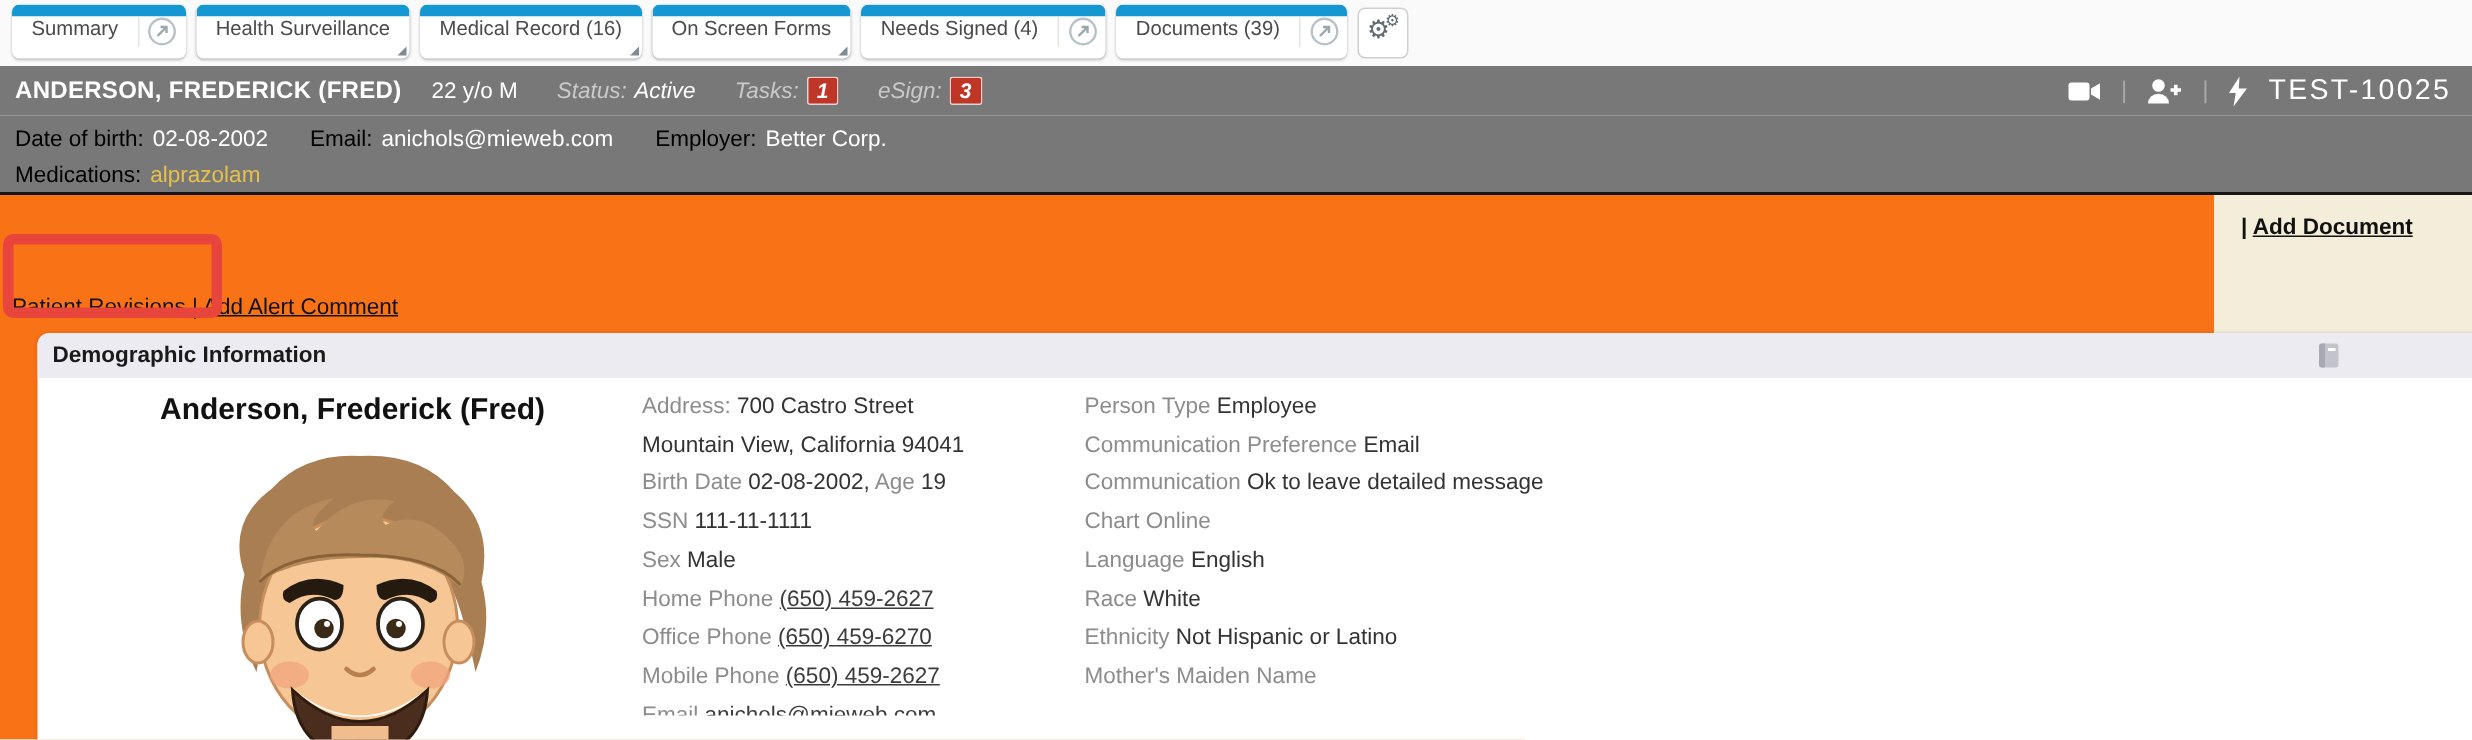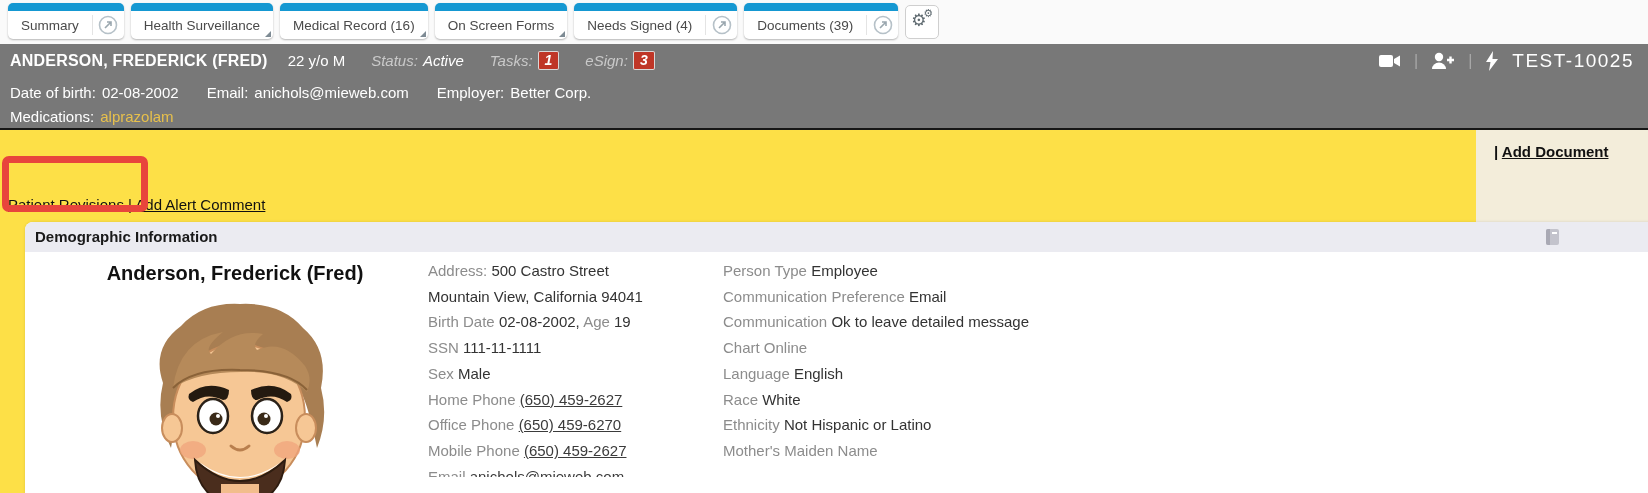--- a/index.html
+++ b/index.html
@@ -3,21 +3,21 @@
 <meta charset="utf-8">
 <style>
   * { margin:0; padding:0; box-sizing:border-box; }
   html,body { width:1648px; height:493px; overflow:hidden; }
   body { font-family:"Liberation Sans", sans-serif; background:#f3edda; position:relative; }
 
   
   .tabbar { position:absolute; left:0; top:0; width:1648px; height:44px;
             background:#fafafa; display:flex; align-items:flex-start;
             padding:3px 0 0 8px; gap:7px; }
-  .tabgroup { display:flex; align-items:center; background:#fff;
+  .tabgroup { display:flex; align-items:flex-start; background:#fff;
               border-radius:5px; border-top:8px solid #1598d2;
               box-shadow:0 1px 2px rgba(0,0,0,.28); height:36px; position:relative; }
   .tab { display:flex; align-items:center; padding:0 13px; font-size:13.5px;
          color:#4a4a4a; white-space:nowrap; cursor:pointer; }
   .tabgroup.active { background:#1598d2; border-top-color:#1598d2; }
   .tabgroup.active .tab { color:#fff; font-weight:bold; }
   .tab-ext { display:flex; align-items:center; justify-content:center;
              width:32px; border-left:1px solid #e4e4e4; cursor:pointer; }
   .notch::after { content:""; position:absolute; right:2px; bottom:2px;
                   border-style:solid; border-width:0 0 6px 6px;
@@ -42,27 +42,27 @@
            border-radius:2px; font-size:14px; line-height:19px; box-shadow:0 0 0 1px #d8d8d8 inset; }
   .bar-icons { margin-left:auto; display:flex; align-items:center; gap:12px; padding-right:4px; }
   .icon-sep { color:#a8a8a8; font-size:16px; }
   .chart-id { font-size:19px; letter-spacing:1.5px; white-space:nowrap; }
 
   .infobar { position:absolute; left:0; top:77px; width:1648px; height:53px;
              background:#787878; border-bottom:2px solid #161616;
              padding:4px 10px; font-size:15px; }
   .inforow { display:flex; gap:28px; line-height:24px; }
   .inforow .pair { display:flex; gap:6px; }
-  .ilabel { color:#ffffff; }
+  .ilabel { color:#000000; }
   .ival { color:#fff; }
   .ival.meds { color:#e7c04c; }
 
   
   .main { position:absolute; left:0; top:130px; width:1476px; height:363px;
-          background:#fde047; }
+          background:#f97316; }
   .add-doc { position:absolute; left:1494px; top:13px; font-size:15px;
              font-weight:bold; color:#111; white-space:nowrap; }
   .add-doc a { color:#111; text-decoration:underline; cursor:pointer; }
   .rev-links { position:absolute; left:8px; top:38px; font-size:15px; color:#111; white-space:nowrap;margin-top:28px; }
   .rev-links a { color:#111; text-decoration:underline; cursor:pointer; }
   .redbox { position:absolute; left:2px; top:26px; width:146px; height:56px;
             border:7px solid #e8453c; border-radius:7px; z-index:6; pointer-events:none; }
 
   
   .panel { position:absolute; left:25px; top:92px; width:1700px; height:560px;
@@ -279,21 +279,21 @@
       <path d="M30 330 q20 -6 40 4 l-4 26 q-18 -8 -38 -2 z" fill="#c8402e"></path>
       <path d="M150 322 q18 -4 34 6 l-6 24 q-14 -8 -32 -4 z" fill="#b8b2a0"></path>
       <rect x="96" y="300" width="22" height="60" fill="#c8402e" opacity="0.0"></rect>
     </svg>
 
     <div class="democols">
 
       <div class="col col-mid">
         <div class="drow">
           <span class="dlabel">Address:</span>
-          <span class="dval">500 Castro Street</span>
+          <span class="dval">700 Castro Street</span>
         </div>
         <div class="drow">
           <span class="dval">Mountain View, California 94041</span>
         </div>
         <div class="drow">
           <span class="dlabel">Birth Date</span>
           <span class="dval">02-08-2002,</span>
           <span class="dlabel">Age</span>
           <span class="dval">19</span>
         </div>

